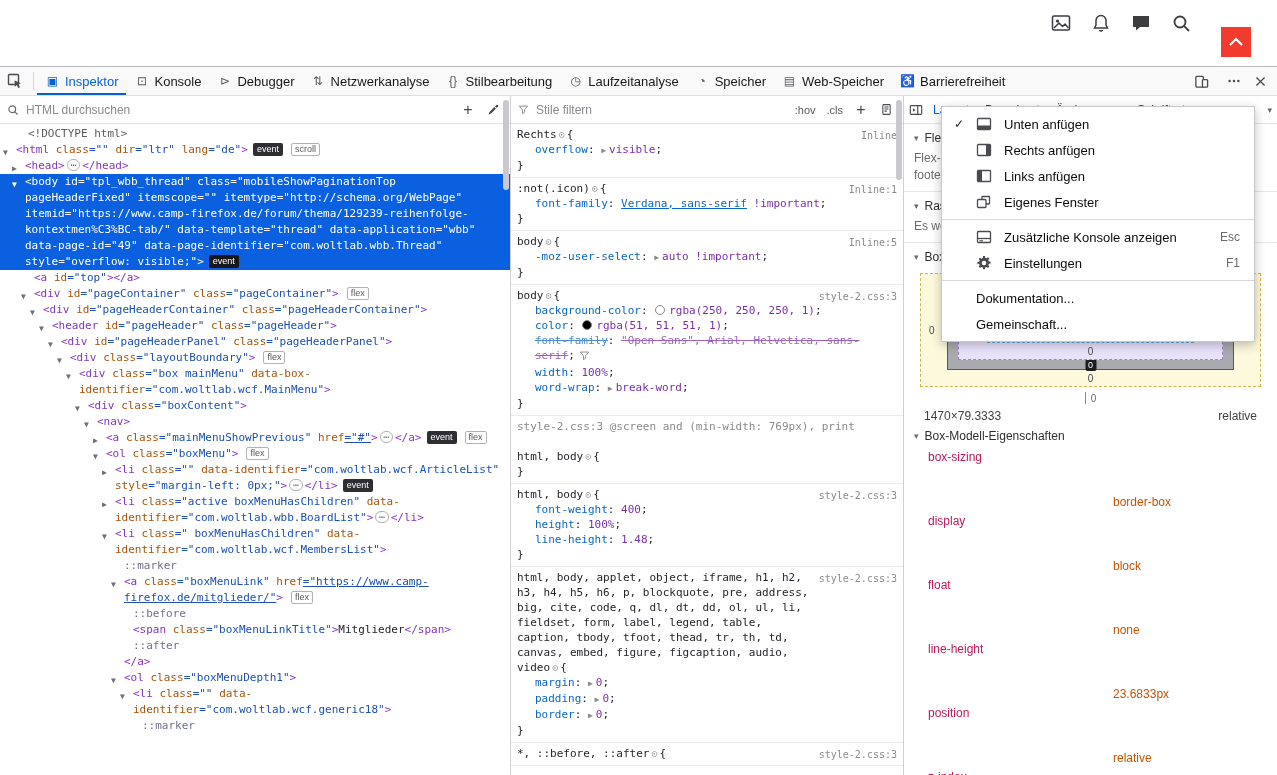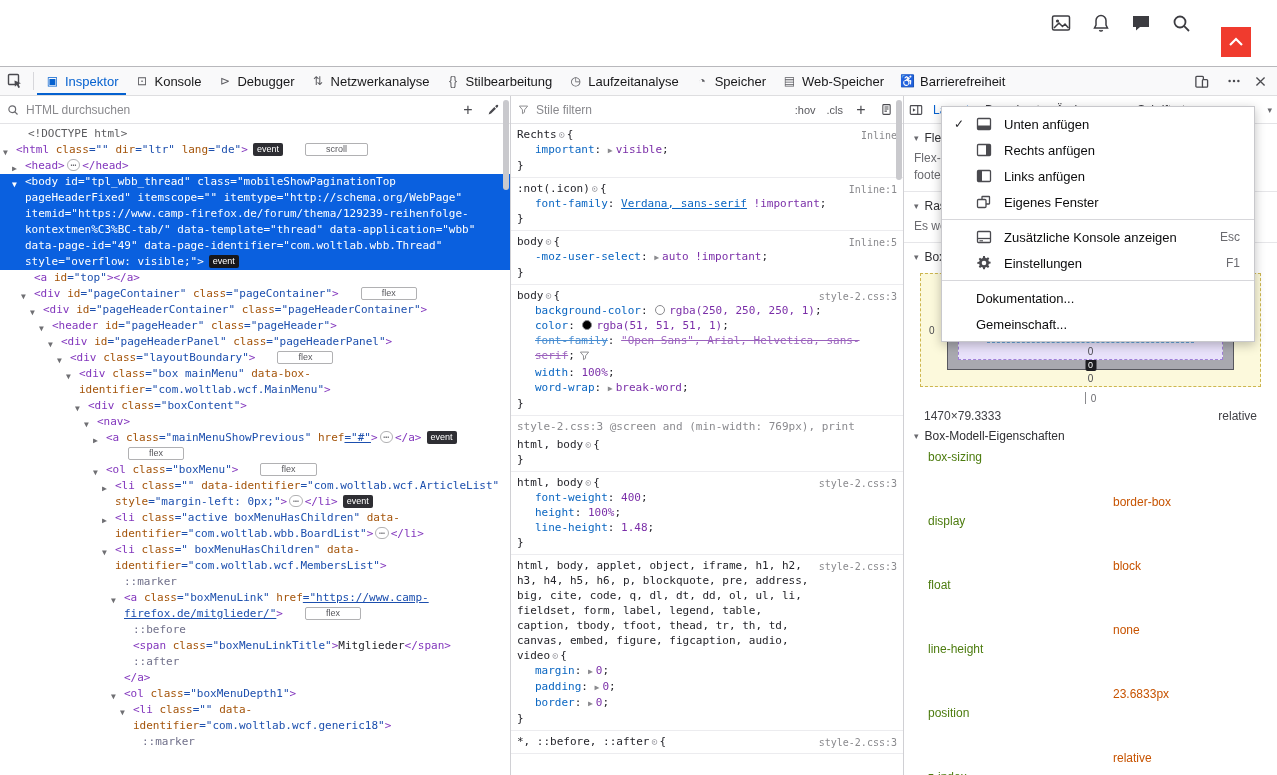--- a/index.html
+++ b/index.html
@@ -52,32 +52,32 @@
   
   .tree{flex:1;overflow:hidden;font:11px/16px "DejaVu Sans Mono",monospace;padding-top:2px;color:#24242a;position:relative;}
   .tree-line{position:relative;padding-right:10px;word-wrap:break-word;}
   .tree-line .arrow{position:absolute;top:3px;font-size:8px;color:#6f6f73;width:9px;cursor:pointer;}
   .tg{color:#8236bd;} .at{color:#a4540a;} .vl{color:#1c4fae;} .tx{color:#24242a;}
   .ln{color:#1c4fae;text-decoration:underline;}
   .ps{color:#70708a;} .dt-d{color:#5c5c5f;}
   .badge-d{display:inline-block;background:#2e2e33;color:#fff;font:9px/13px "Liberation Sans",sans-serif;
            padding:0 4px;border-radius:2px;margin-left:5px;vertical-align:1px;}
   .badge-l{display:inline-block;border:1px solid #b1b1b3;color:#58585d;font:9px/11px "Liberation Sans",sans-serif;
-           padding:0 20px;border-radius:2px;margin-left:22px;vertical-align:1px;}
+           padding:0 3px;border-radius:2px;margin-left:8px;vertical-align:1px;}
   .pill{display:inline-block;border:1px solid #b1b1b3;border-radius:6px;color:#6a6a6f;font-size:9px;line-height:10px;
         padding:0 3px;margin:0 2px;vertical-align:1px;cursor:pointer;}
   .tree-line.sel{background:#0a60df;color:#fff;}
   .sel .tg,.sel .at,.sel .vl,.sel .tx,.sel .ps{color:#fff;}
   .sel .arrow{color:#fff;}
   .sel .badge-d{background:#17171b;}
 
   
   .rules{flex:1;overflow:hidden;font:11px/15px "DejaVu Sans Mono",monospace;color:#24242a;}
   .rule{padding:3px 6px 4px;border-bottom:1px solid #ececef;position:relative;}
-  .rule-media{color:#8a8a8e;margin-bottom:3px;}
+  .rule-media{color:#8a8a8e;margin-bottom:15px;}
   .rule-head{position:relative;padding-right:76px;word-wrap:break-word;}
   .rule-head .src{position:absolute;right:0;top:1px;color:#8a8a8e;font-size:10px;cursor:pointer;}
   .sel-icon{color:#9a9aa0;font-size:10px;margin:0 2px;cursor:pointer;}
   .decl{padding-left:18px;word-wrap:break-word;cursor:default;}
   .exp{color:#8a8a8e;font-size:8px;margin-right:3px;cursor:pointer;}
   .prop{color:#0a66c2;} .cval{color:#7a2ea8;}
   .flink{text-decoration:underline;color:#0a66c2;}
   .struck .prop,.struck .cval{text-decoration:line-through;opacity:.75;}
   .swatch{display:inline-block;width:8px;height:8px;border:1px solid #8a8a8e;border-radius:50%;margin:0 4px -1px 1px;cursor:pointer;}
   .funnel{display:inline-block;margin-left:4px;vertical-align:-2px;cursor:pointer;}
@@ -113,21 +113,21 @@
   .p-bottom{bottom:2px;left:50%;transform:translateX(-50%);}
   .bm-label{position:absolute;font-size:10px;font-style:italic;}
   .lbl-border{top:-4px;left:5px;color:#fff;}
   .lbl-padding{top:2px;left:7px;color:#5a4b82;}
   .bm-content{border:1px dashed #69a1d8;background:#ddeffb;height:24px;display:flex;align-items:center;justify-content:center;
               font-size:11px;color:#38383d;white-space:nowrap;min-width:140px;}
   .bm-offset{display:flex;align-items:center;gap:5px;justify-content:center;color:#6a6a6f;font-size:10px;height:18px;}
   .off-line{width:1px;height:12px;background:#8a8a8e;display:inline-block;}
   .bm-dims{display:flex;justify-content:space-between;padding:2px 8px 6px;font-size:12px;color:#3f3f44;}
   .bm-prop{display:flex;line-height:19px;padding-left:14px;}
-  .bm-prop .pname{width:185px;color:#4d7c0f;flex:none;}
+  .bm-prop .pname{width:185px;color:#be185d;flex:none;}
   .bm-prop .pval{color:#c75300;margin-top:45px;}
 
   
   .menu{position:absolute;left:941px;top:106px;width:312px;background:#fff;border:1px solid #c8c8cc;
         box-shadow:0 3px 10px rgba(0,0,0,.25);padding:4px 0;z-index:50;}
   .menu-item{height:26px;display:flex;align-items:center;padding:0 14px 0 34px;position:relative;font-size:13px;
              color:#0c0c0d;cursor:pointer;}
   .menu-item .check{position:absolute;left:12px;font-size:12px;color:#2a2a2e;}
   .mi-icon{width:16px;height:16px;margin-right:12px;flex:none;display:flex;align-items:center;justify-content:center;}
   .mi-label{white-space:nowrap;}
@@ -305,21 +305,21 @@
         <span class="pt-btn" id="sheet-btn">
             <svg width="13" height="13" viewBox="0 0 16 16" fill="none" stroke="#4a4a4f" stroke-width="1.3">
               <rect x="3.5" y="2" width="9" height="12" rx="1"></rect>
               <path d="M5.5 5h5M5.5 7.5h5M5.5 10h3"></path>
             </svg>
           </span>
       </div>
       <div class="rules" id="rules">
           <div class="rule">
             <div class="rule-head"><span class="rsel">Rechts</span><span class="sel-icon">⊙</span>{<span class="src">Inline</span></div>
-            <div class="decl"><span class="prop">important</span>: <span class="exp">▶</span><span class="cval">visible</span>;</div>
+            <div class="decl"><span class="prop">overflow</span>: <span class="exp">▶</span><span class="cval">visible</span>;</div>
             <div class="rclose">}</div>
           </div>
           <div class="rule">
             <div class="rule-head"><span class="rsel">:not(.icon)</span><span class="sel-icon">⊙</span>{<span class="src">Inline:1</span></div>
             <div class="decl"><span class="prop">font-family</span>: <span class="cval flink">Verdana, sans-serif</span><span class="cval"> !important</span>;</div>
             <div class="rclose">}</div>
           </div>
           <div class="rule">
             <div class="rule-head"><span class="rsel">body</span><span class="sel-icon">⊙</span>{<span class="src">Inline:5</span></div>
             <div class="decl"><span class="prop">-moz-user-select</span>: <span class="exp">▶</span><span class="cval">auto</span><span class="cval"> !important</span>;</div>

